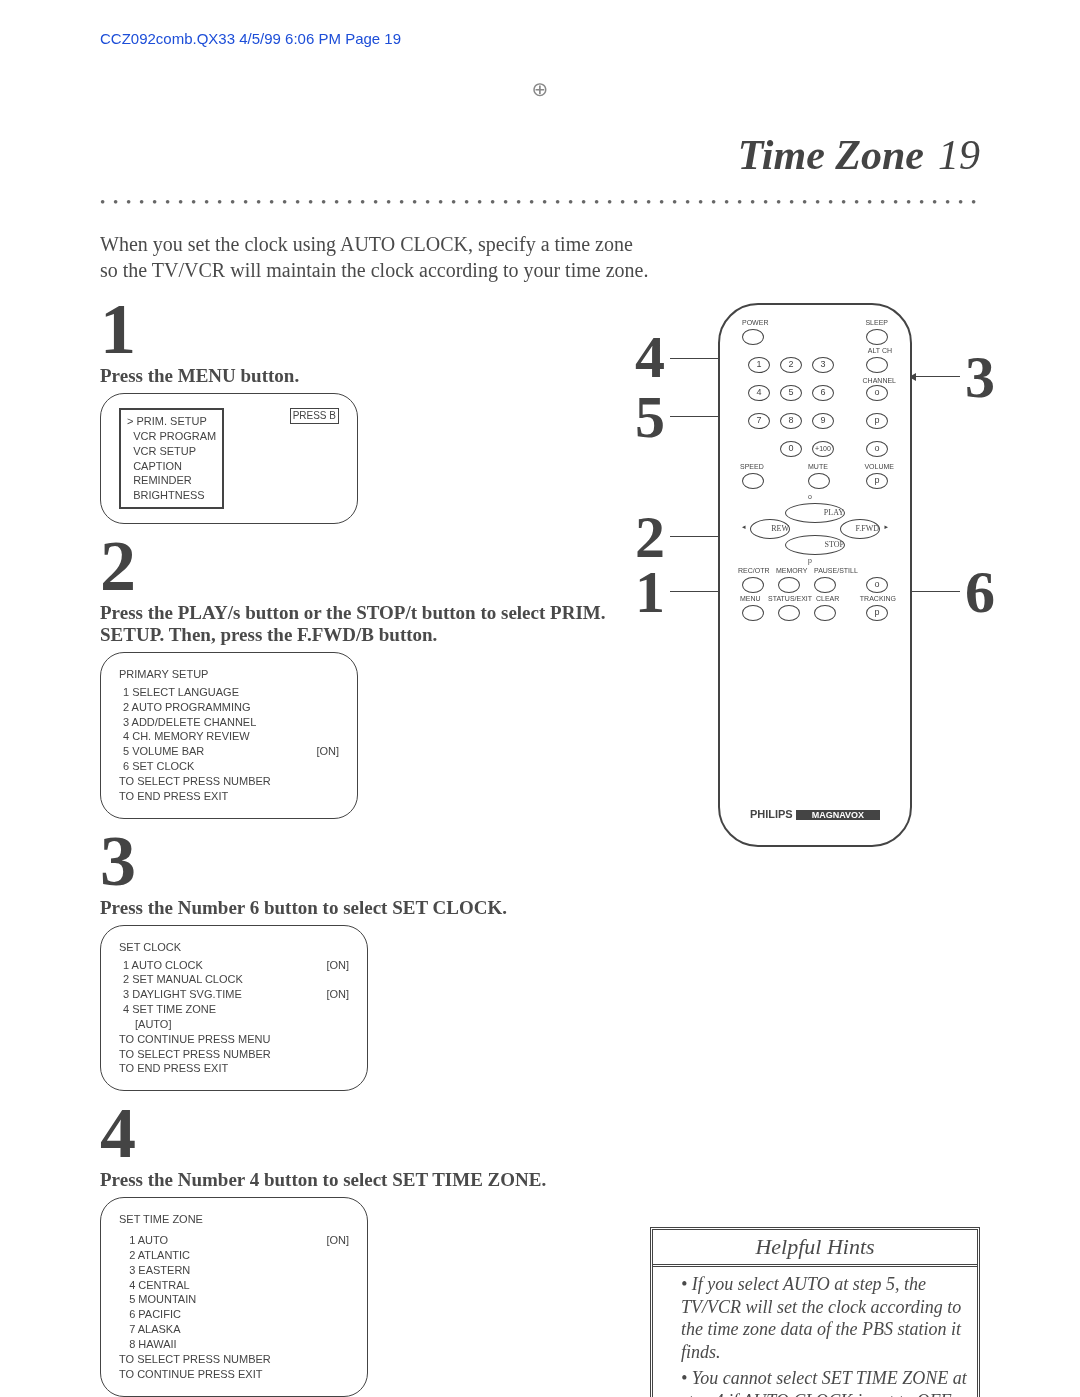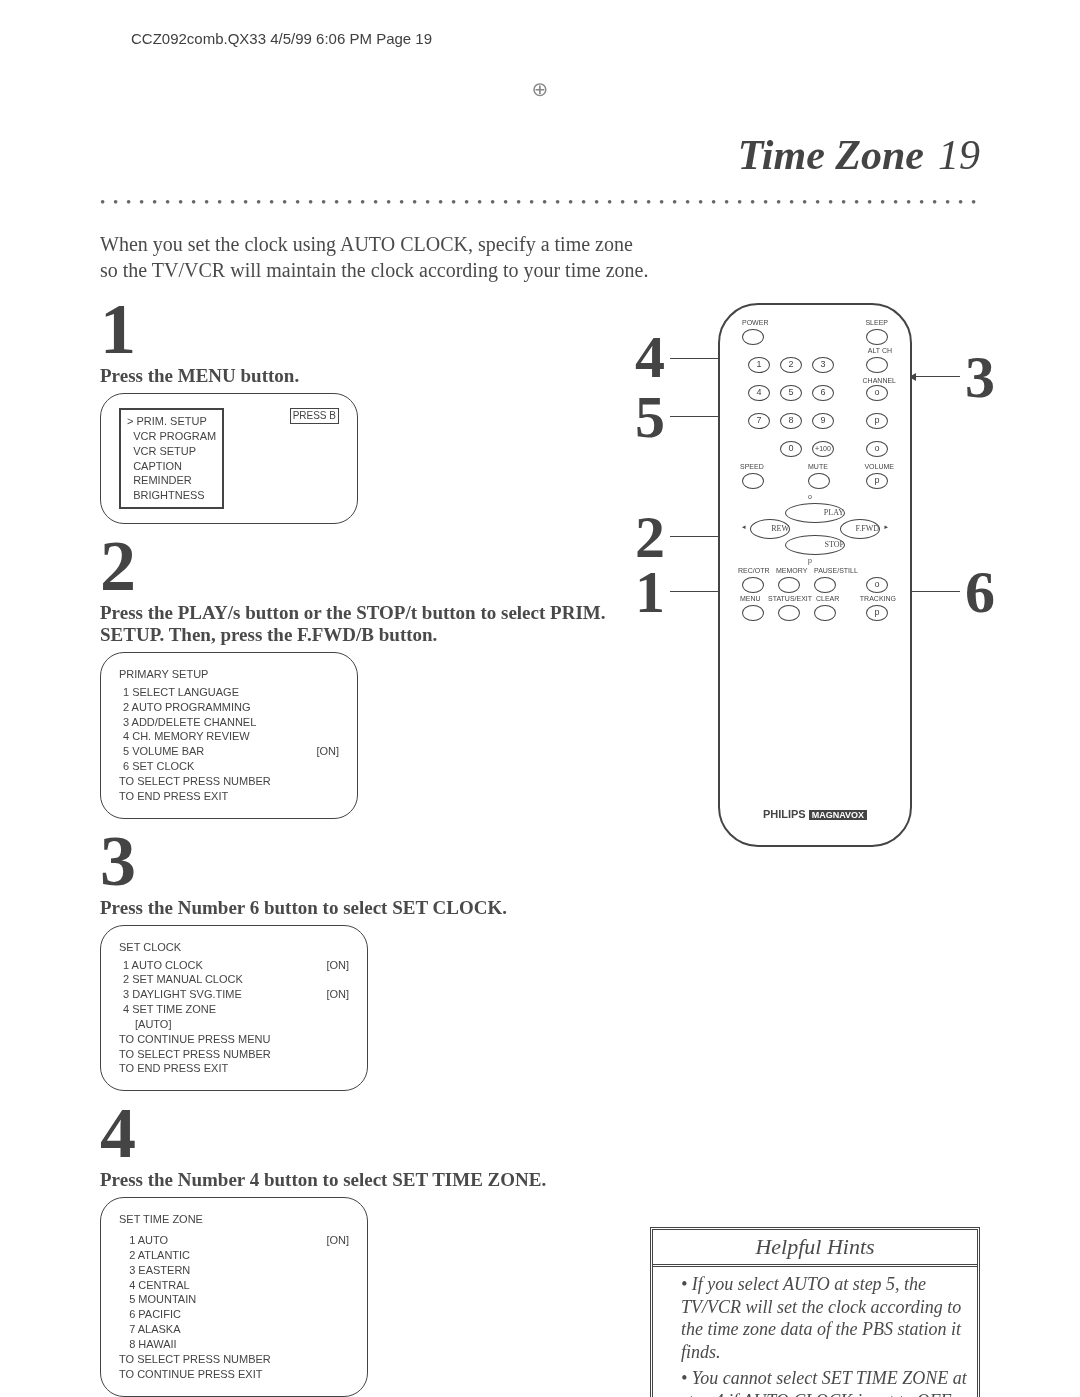--- a/index.html
+++ b/index.html
@@ -9,23 +9,22 @@
     background: #fff;
     width: 1080px;
   }
   .page {
     padding: 30px 100px 50px 100px;
     position: relative;
   }
   .header-line {
     font-size: 15px;
     font-family: Arial, sans-serif;
-    color: #404040;
+    color: #1d4ed8;
     margin-bottom: 30px;
-    margin-left: 31px;
   }
   .crop-top {
     text-align: center;
     font-size: 20px;
     color: #888;
     margin-bottom: 30px;
   }
   .title-row {
     text-align: right;
     margin-bottom: 15px;
@@ -150,21 +149,21 @@
   .brand {
     position:absolute;
     bottom: 25px;
     width:100%;
     text-align:center;
     font-family: Arial, sans-serif;
     font-size:11px;
     font-weight:bold;
     color:#444;
   }
-  .brand .mag { background:#444;color:#fff;padding:0 3px;font-size:9px;font-weight:bold;}
+  .brand .mag { background:#444;color:#fff;padding:0 16px;font-size:9px;font-weight:bold;}
   .callout-num {
     position:absolute;
     font-family: "Times New Roman", serif;
     font-weight:bold;
     font-size:60px;
     color:#444;
   }
   .callout-line {
     position:absolute;
     border-top:1.5px solid #444;

